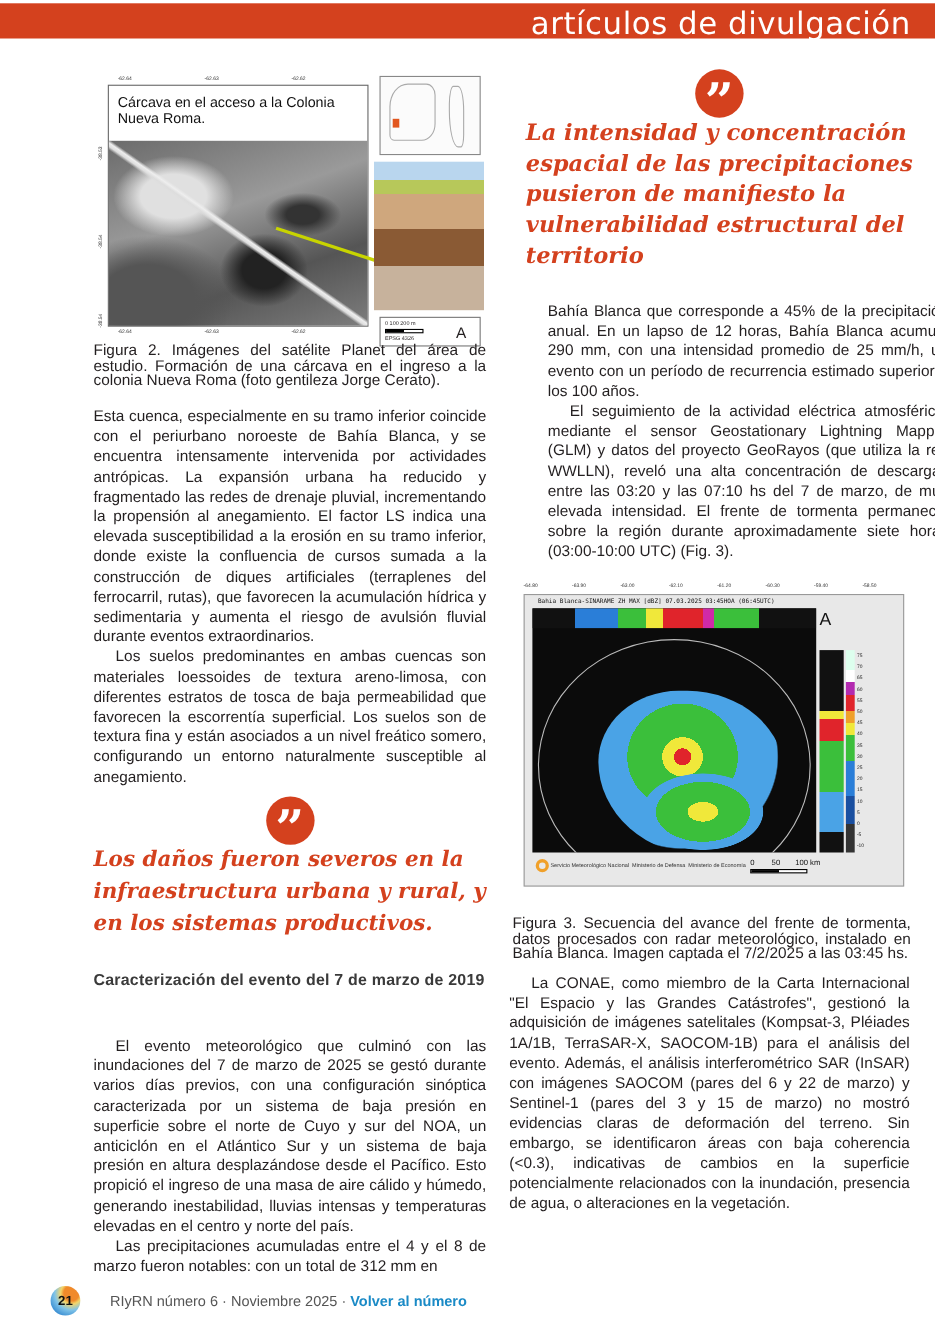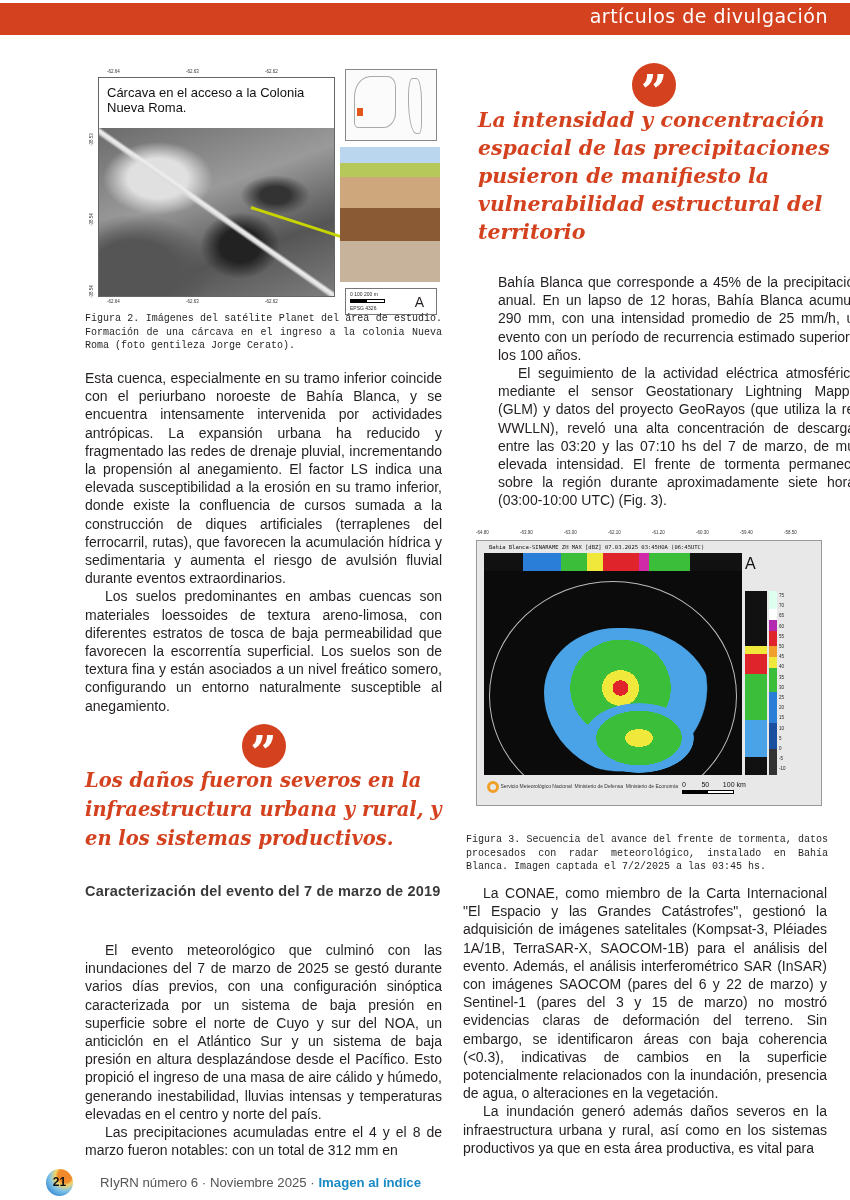--- a/index.html
+++ b/index.html
@@ -5,31 +5,31 @@
   * { box-sizing: border-box; margin: 0; padding: 0; }
   html, body { width: 850px; height: 1200px; background: #ffffff; overflow: hidden; }
   body { position: relative; font-family: "Liberation Sans", sans-serif; color: #231f20; }
 
   .header-bar {
     position: absolute; left: 0; top: 3px; width: 850px; height: 32px;
     background: #d4411e;
   }
   .header-bar .section-title {
     position: absolute; right: 22px; top: 2px;
-    font-family: "DejaVu Sans", sans-serif; font-size: 19px; color: #ffffff;
+    font-family: "DejaVu Sans", sans-serif; font-size: 28px; color: #ffffff;
     letter-spacing: 0.5px; font-weight: normal;
   }
 
   .body-text {
     font-size: 14px; line-height: 18.2px; text-align: justify; color: #231f20;
   }
   .body-text p { text-indent: 0; }
   .body-text p.indent { text-indent: 20px; }
 
-  .caption { font-size: 10px; line-height: 13.5px; color: #231f20; text-align: justify; font-family: Liberation Mono, monospace; }
+  .caption { font-size: 14px; line-height: 13.5px; color: #231f20; text-align: justify; }
 
   .pull-quote {
     font-family: "DejaVu Serif", serif; font-style: italic; font-weight: bold;
     color: #d4411e; text-align: left;
   }
   .quote-badge {
     width: 44px; height: 44px; border-radius: 50%; background: #d4411e;
     color: #fff; font-family: "DejaVu Serif", serif; font-weight: bold;
     font-size: 46px; line-height: 58px; text-align: center; margin: 0 auto;
     overflow: hidden;
@@ -223,21 +223,20 @@
   <span class="tick" style="left:184px;top:2px">-61.20</span>
   <span class="tick" style="left:228px;top:2px">-60.30</span>
   <span class="tick" style="left:272px;top:2px">-59.40</span>
   <span class="tick" style="left:316px;top:2px">-58.50</span>
 </div>
 
 <div class="caption" style="position:absolute;left:466px;top:833px;width:362px;">Figura 3. Secuencia del avance del frente de tormenta, datos procesados con radar meteorológico, instalado en Bahía Blanca. Imagen captada el 7/2/2025 a las 03:45 hs.</div>
 
 <div class="body-text" style="position:absolute;left:463px;top:884px;width:364px;">
   <p class="indent">La CONAE, como miembro de la Carta Internacional "El Espacio y las Grandes Catástrofes", gestionó la adquisición de imágenes satelitales (Kompsat-3, Pléiades 1A/1B, TerraSAR-X, SAOCOM-1B) para el análisis del evento. Además, el análisis interferométrico SAR (InSAR) con imágenes SAOCOM (pares del 6 y 22 de marzo) y Sentinel-1 (pares del 3 y 15 de marzo) no mostró evidencias claras de deformación del terreno. Sin embargo, se identificaron áreas con baja coherencia (&lt;0.3), indicativas de cambios en la superficie potencialmente relacionados con la inundación, presencia de agua, o alteraciones en la vegetación.</p>
-  <p class="indent">La inundación generó además daños severos en la infraestructura urbana y rural, así como en los sistemas productivos ya que en esta área productiva, es vital para</p>
 </div>
 
 <div class="footer">
   <div class="page-badge">21</div>
   <span class="footer-text">
-    <span>RIyRN número 6 · Noviembre 2025 · </span><span class="footer-link">Imagen al índice</span>
+    <span>RIyRN número 6 · Noviembre 2025 · </span><span class="footer-link">Volver al número</span>
   </span>
 </div>
 
 </body></html>

